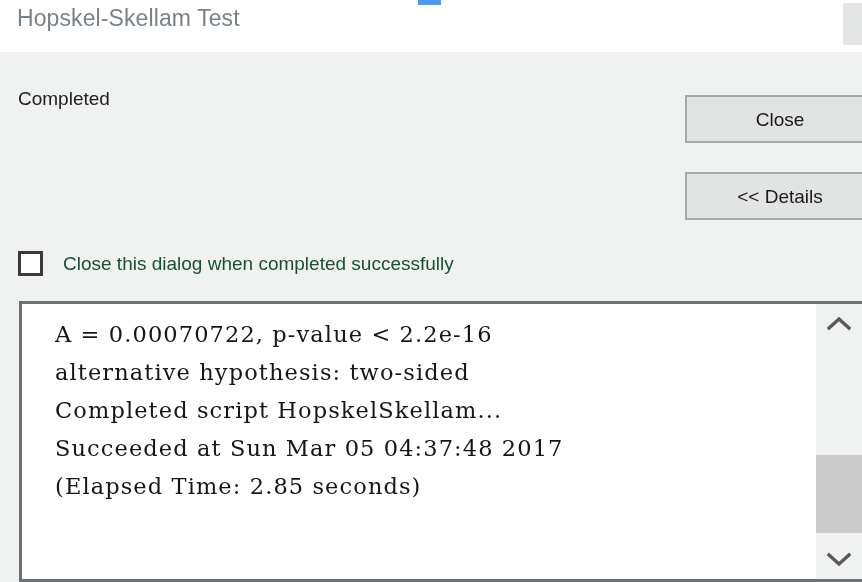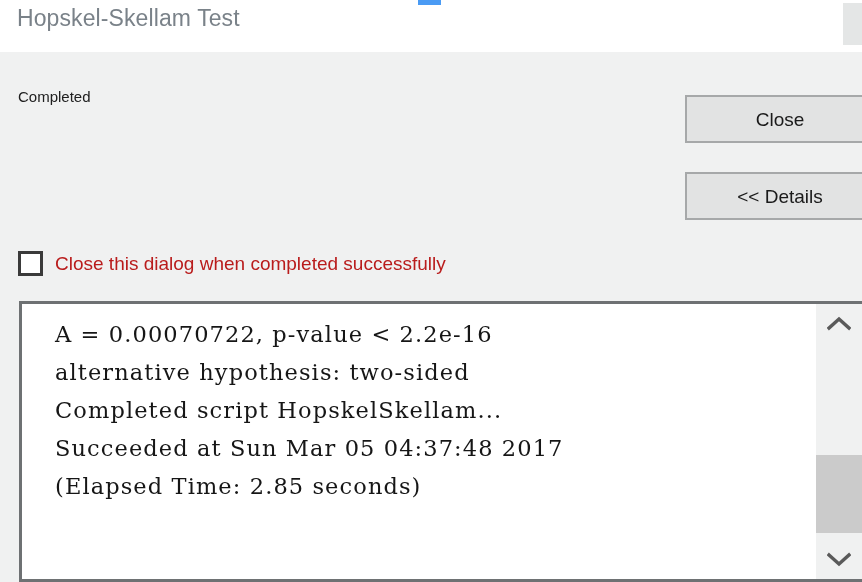--- a/index.html
+++ b/index.html
@@ -52,21 +52,21 @@
     position: absolute;
     left: 843px; top: 3px;
     width: 27px; height: 42px;
     background: #e4e6e6;
   }
 
   
   #status-text {
     position: absolute;
     left: 18px; top: 88px;
-    font-size: 15px;
+    font-size: 19px;
     color: #202020;
     white-space: nowrap;
   }
 
   .dlg-button {
     position: absolute;
     background: #e2e3e3;
     border: 2px solid #a6a8a9;
     color: #1a1a1a;
     font-family: "Liberation Sans", sans-serif;
@@ -97,23 +97,23 @@
     white-space: nowrap;
   }
   #close-on-success-checkbox {
     width: 25px; height: 25px;
     background: #ffffff;
     border: 3px solid #3a3a3a;
     box-sizing: border-box;
     flex: none;
   }
   #close-on-success-label {
-    margin-left: 12px;
+    margin-left: 20px;
     font-size: 19px;
-    color: #b91c1c;
+    color: #14532d;
   }
 
   
   #output-pane {
     position: absolute;
     left: 19px; top: 301px;
     width: 843px; height: 281px;
     background: #ffffff;
     border: 3px solid #6e7173;
     border-right: none;

